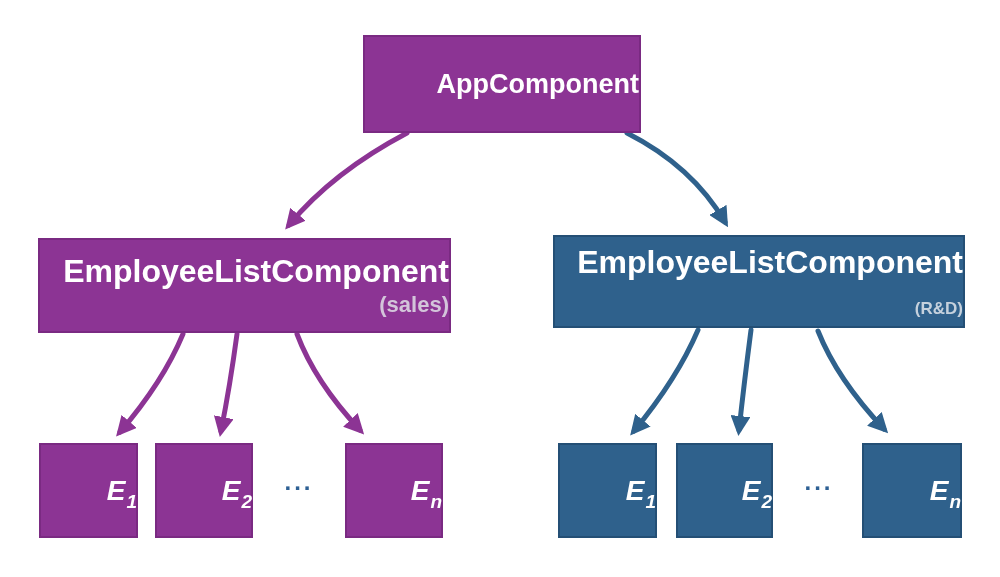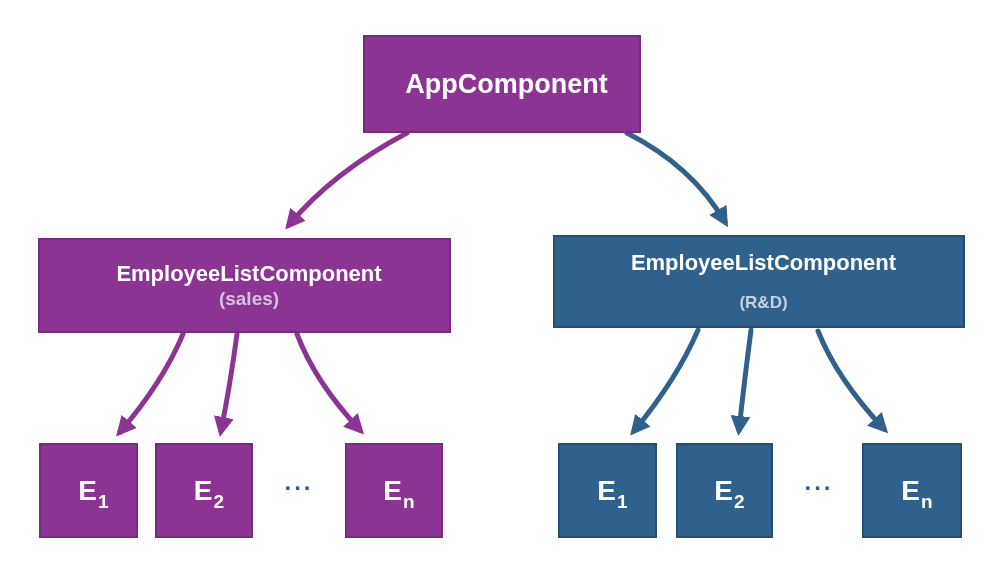--- a/index.html
+++ b/index.html
@@ -24,38 +24,38 @@
   .stroke-purple { stroke: var(--purple); fill: none; stroke-width: 5; stroke-linecap: round; }
   .stroke-blue   { stroke: var(--blue);   fill: none; stroke-width: 5; stroke-linecap: round; }
   .head-purple   { fill: var(--purple); }
   .head-blue     { fill: var(--blue); }
 
   .box {
     position: absolute;
     box-sizing: border-box;
     display: flex;
     flex-direction: column;
-    align-items: center;
+    align-items: flex-end;
     justify-content: center;
     color: var(--text, #ffffff);
     font-weight: bold;
     text-align: center;
     padding-left: 9px;
   }
   .box.purple { background: var(--purple); border: 2px solid var(--purple-border); }
   .box.blue   { background: var(--blue);   border: 2px solid var(--blue-border); }
 
   .root-box    { left: 363px; top: 35px;  width: 278px; height: 98px; font-size: 27px; }
   .parent-left  { left: 38px;  top: 238px; width: 413px; height: 95px; }
   .parent-right { left: 553px; top: 235px; width: 412px; height: 93px; }
-  .parent-title { font-size: 22px; line-height: 1.15; }
-  .parent-sub-left  { font-size: 19px; color: var(--sub-purple); margin-top: 2px; }
+  .parent-title { font-size: 32px; line-height: 1.15; }
+  .parent-sub-left  { font-size: 22px; color: var(--sub-purple); margin-top: 2px; }
   .parent-sub-right { font-size: 17px; color: var(--sub-blue);   margin-top: 18px; }
 
-  .leaf { font-size: 28px; }
+  .leaf { font-size: 28px; font-style: italic; }
   .leaf sub { font-size: 19px; line-height: 0; position: relative; bottom: -2px; left: 1px; }
 
   .leaf-l1 { left: 39px;  top: 443px; width: 99px;  height: 95px; }
   .leaf-l2 { left: 155px; top: 443px; width: 98px;  height: 95px; }
   .leaf-ln { left: 345px; top: 443px; width: 98px;  height: 95px; }
   .leaf-r1 { left: 558px; top: 443px; width: 99px;  height: 95px; }
   .leaf-r2 { left: 676px; top: 443px; width: 97px;  height: 95px; }
   .leaf-rn { left: 862px; top: 443px; width: 100px; height: 95px; }
 
   .ellipsis {

